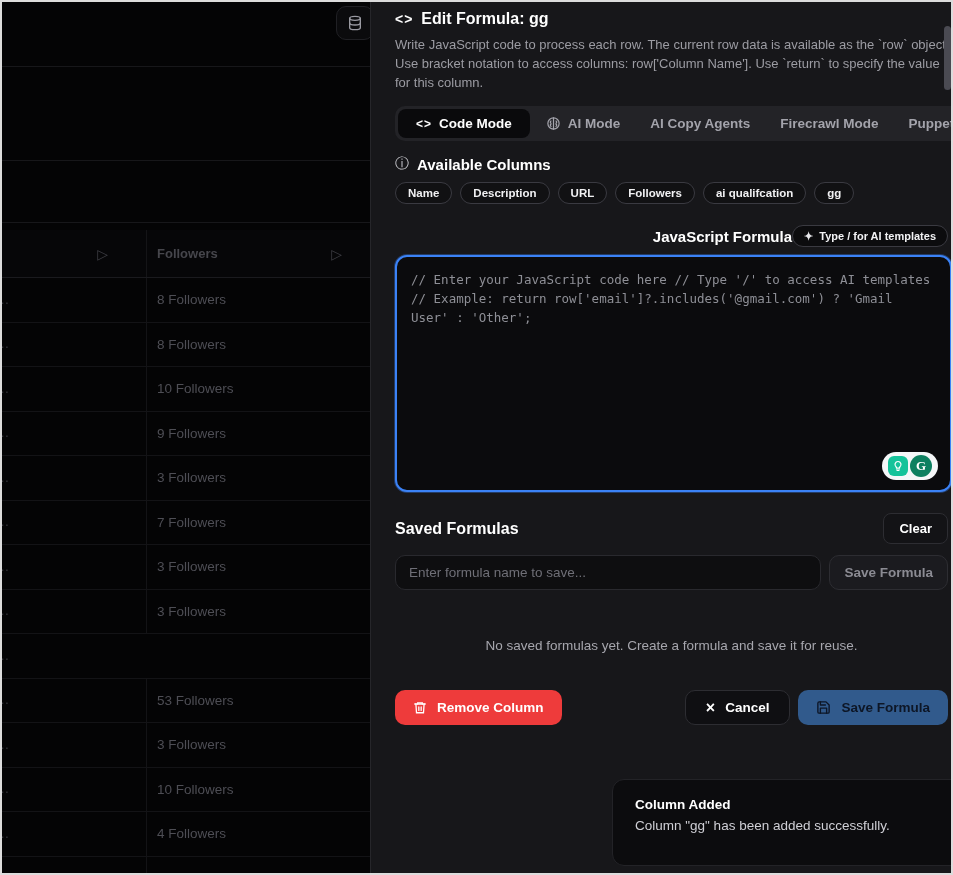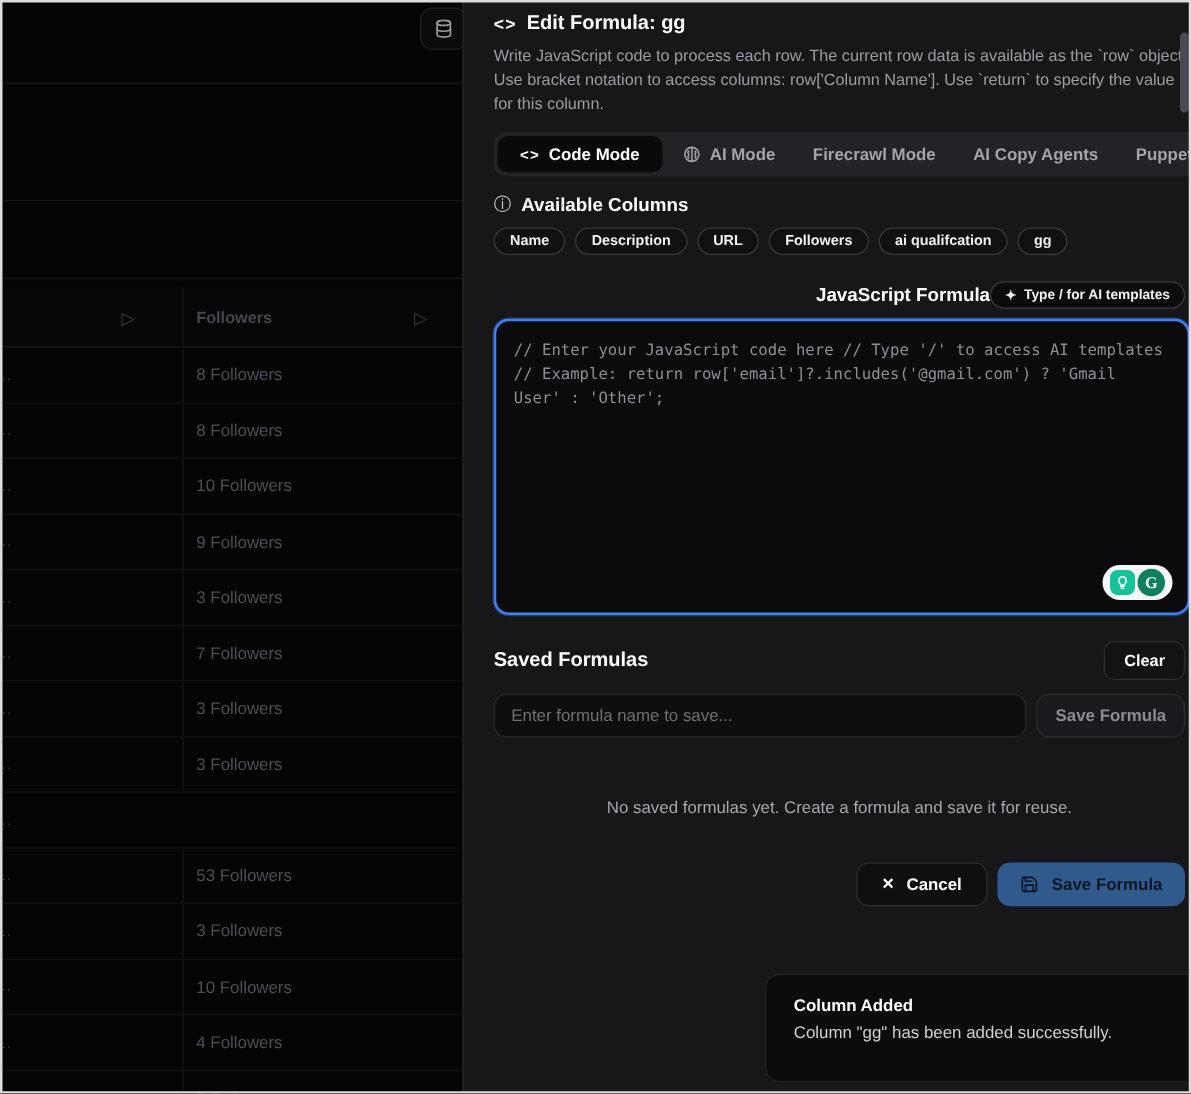--- a/index.html
+++ b/index.html
@@ -184,24 +184,24 @@
         <span class="brain-ic">
           <svg width="15" height="15" viewBox="0 0 24 24" fill="none" stroke="#a3a3ab" stroke-width="2" stroke-linecap="round">
             <circle cx="12" cy="12" r="9"></circle>
               <path d="M12 3v18"></path>
               <path d="M8 8c-1.5 1-1.5 2.5 0 3.5M8 13c-1.5 1-1.5 2.5 0 3.5M16 8c1.5 1 1.5 2.5 0 3.5M16 13c1.5 1 1.5 2.5 0 3.5"></path>
           </svg>
         </span>
         <span>AI Mode</span>
       </div>
       <div class="tab">
+        <span>AI Copy Agents</span>
+      </div>
+      <div class="tab">
         <span>Firecrawl Mode</span>
-      </div>
-      <div class="tab">
-        <span>AI Copy Agents</span>
       </div>
       <div class="tab">
         <span>Puppeteer Mode</span>
       </div>
     </div>
 
     <div class="avail-row">
       <span class="info-glyph">ⓘ</span>
       <span class="h2">Available Columns</span>
     </div>
@@ -242,20 +242,31 @@
     </div>
 
     <div class="save-row">
       <input class="name-input" placeholder="Enter formula name to save..." style="">
       <button class="btn-save-sm">Save Formula</button>
     </div>
 
     <div class="empty">No saved formulas yet. Create a formula and save it for reuse.</div>
 
     <div class="actions">
+      <button class="btn-remove">
+        <span>
+          <svg width="14" height="15" viewBox="0 0 24 24" fill="none" stroke="#fff" stroke-width="2.2" stroke-linecap="round">
+            <path d="M3 6h18"></path>
+              <path d="M8 6V4h8v2"></path>
+              <path d="M5 6l1 15h12l1-15"></path>
+              <path d="M10 11v6M14 11v6"></path>
+          </svg>
+        </span>
+        <span>Remove Column</span>
+      </button>
       <span class="spacer"></span>
       <button class="btn-cancel">
         <span class="x-glyph">×</span>
         <span>Cancel</span>
       </button>
       <button class="btn-save-main">
         <span>
           <svg width="15" height="15" viewBox="0 0 24 24" fill="none" stroke="#0d1626" stroke-width="2.2" stroke-linecap="round" stroke-linejoin="round">
             <path d="M19 21H5a2 2 0 0 1-2-2V5a2 2 0 0 1 2-2h11l5 5v11a2 2 0 0 1-2 2z"></path>
               <path d="M17 21v-8H7v8"></path>

